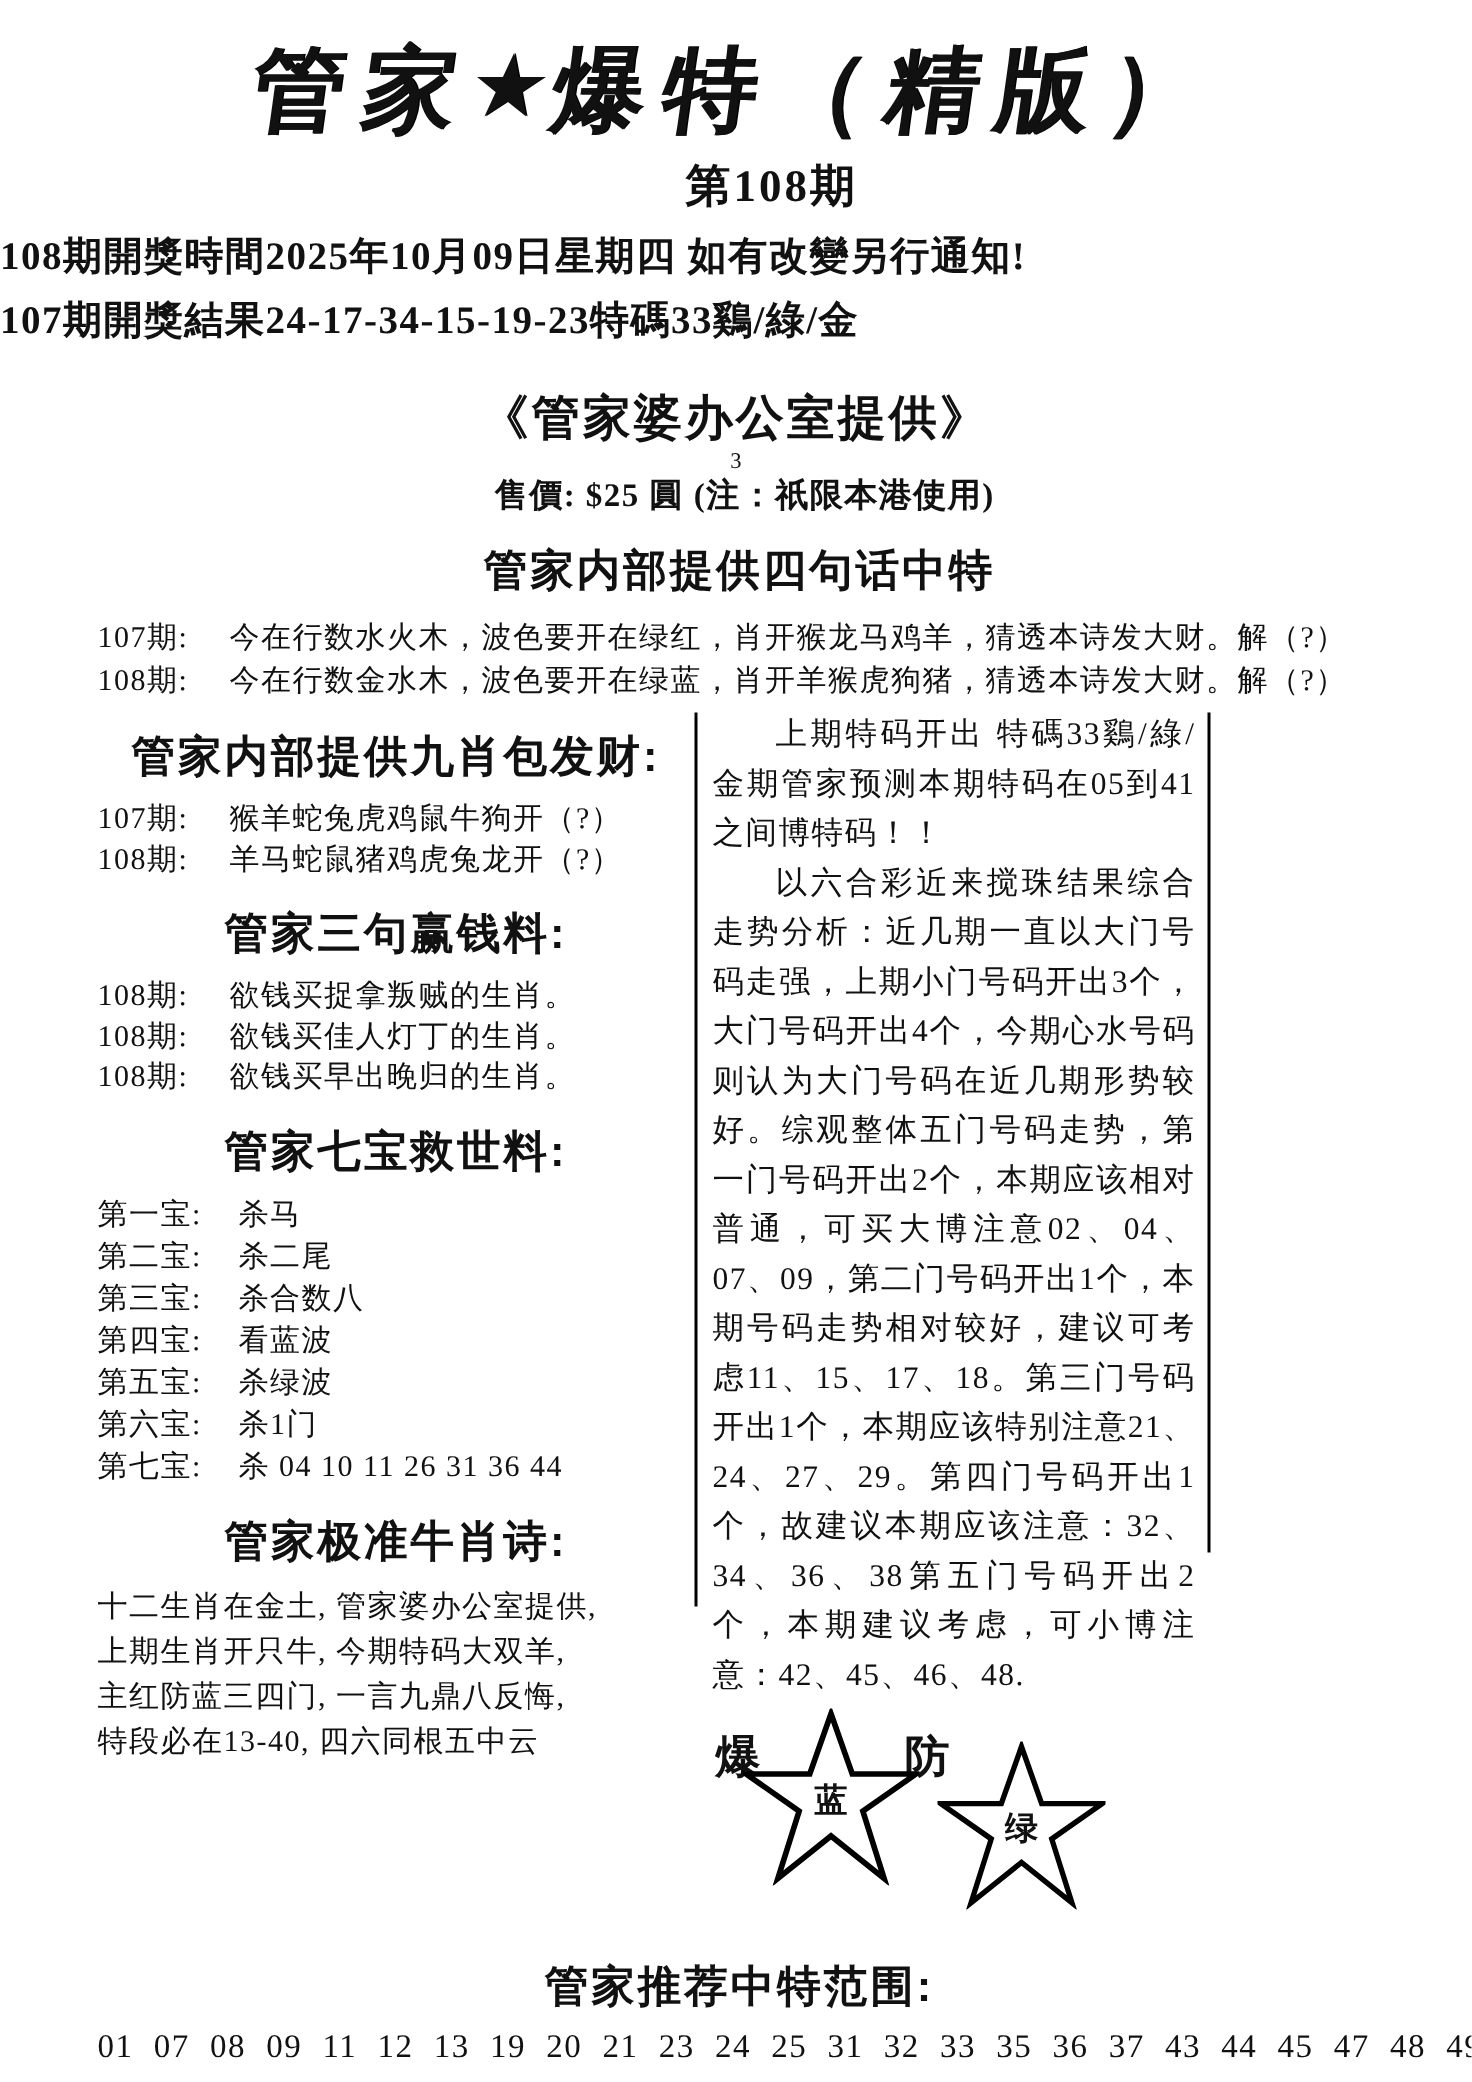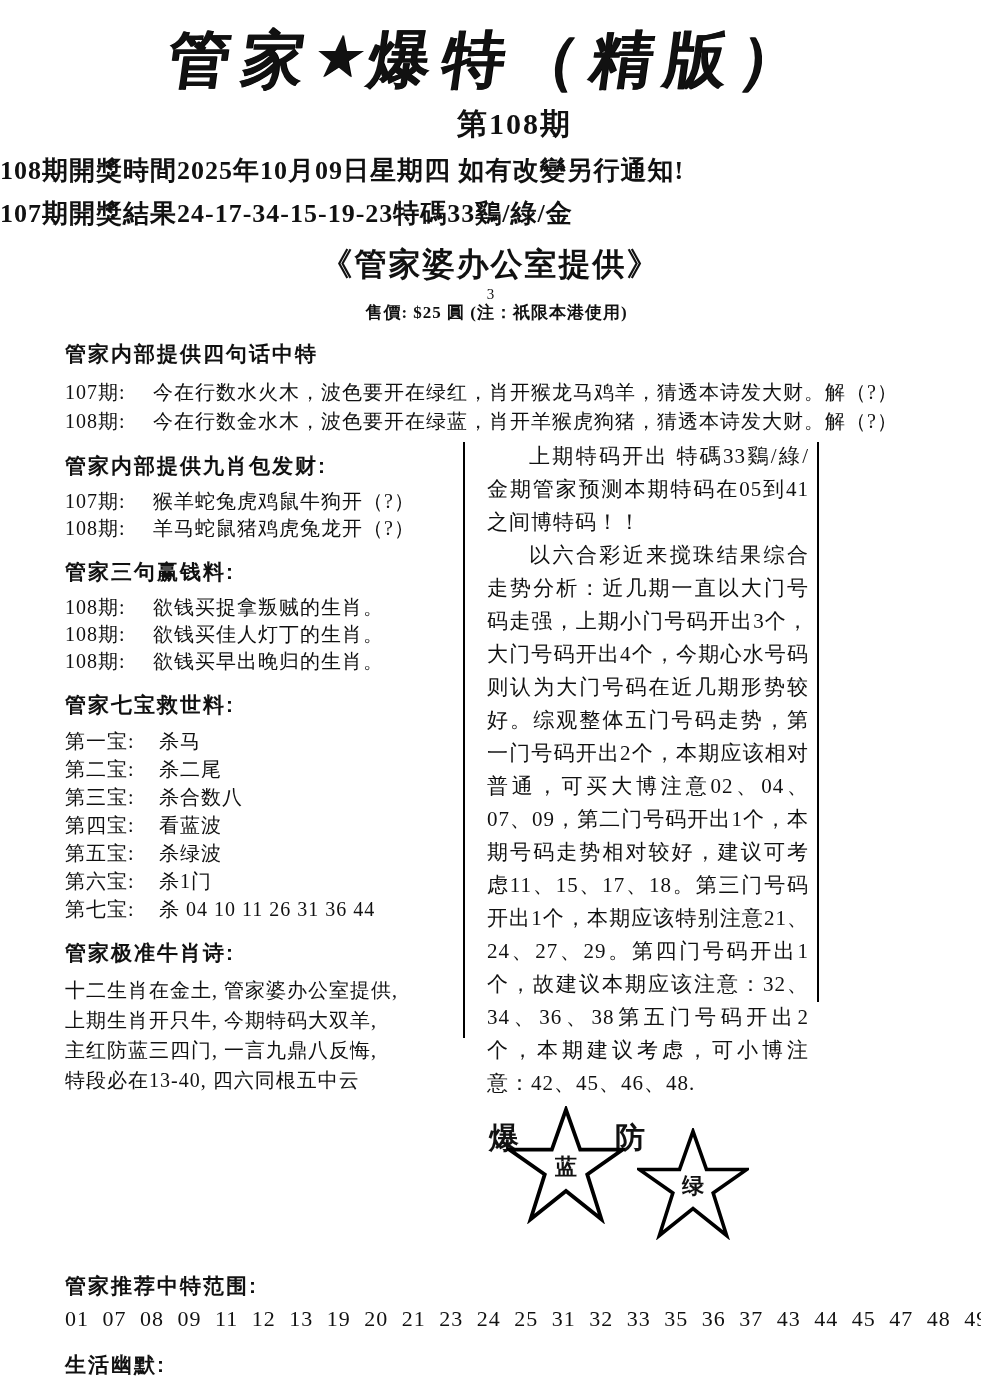--- a/index.html
+++ b/index.html
@@ -30,51 +30,52 @@
   .issue{
     text-align:center;font-size:30px;font-weight:bold;
     margin-top:2px;letter-spacing:2px;padding-left:48px;
   }
   .head-line{
     text-align:left;font-size:26px;font-weight:bold;
     margin-top:8px;letter-spacing:1px;white-space:nowrap;
   }
   .provider{
     text-align:center;font-size:32px;font-weight:bold;
-    margin-top:12px;letter-spacing:2px;
+    margin-top:26px;letter-spacing:2px;
   }
   .stray{ text-align:center;font-size:15px;margin-top:0;line-height:14px; }
   .price{
-    text-align:center;font-size:17px;font-weight:bold;letter-spacing:1px;margin-left:12px;
+    text-align:center;font-size:22px;font-weight:bold;letter-spacing:1px;margin-left:12px;
   }
 
   
   .content{padding:0 60px 0 65px;}
   .sec-head{
     font-family:"Liberation Sans", sans-serif;
-    font-weight:bold;font-size:21px;letter-spacing:2px;
+    font-weight:bold;font-size:29px;letter-spacing:2px;
     margin-top:16px;
+    text-align:center;
   }
   .row{font-size:20px;line-height:27px;letter-spacing:1px;}
   .row .period{display:inline-block;min-width:74px;margin-right:14px;}
   .full-rows{margin-top:10px;}
   .full-rows .row{line-height:29px;}
 
   .mid{display:flex;align-items:flex-start;margin-top:0;}
   .left-col{width:398px;flex:0 0 398px;}
   .left-col .rows{margin-top:8px;}
   .treasure .row{line-height:28px;}
   .treasure .row .label{display:inline-block;min-width:84px;margin-right:10px;}
   .poem-line{font-size:20px;line-height:30px;letter-spacing:1px;}
 
   
   .right-col{
     position:relative;
     width:322px;flex:0 0 322px;
-    padding:4px 10px 0 24px;
+    padding:4px 10px 0 12px;
     min-height:608px;
   }
   .vline{position:absolute;top:6px;width:2px;background:#000;}
   .vline.left{left:0;height:596px;}
   .vline.right{right:0;height:560px;}
   .analysis-para{
     font-size:21px;line-height:33px;letter-spacing:1px;
     text-align:justify;text-indent:2em;margin:0;
   }
   .stars-zone{position:relative;height:150px;margin-top:6px;}

